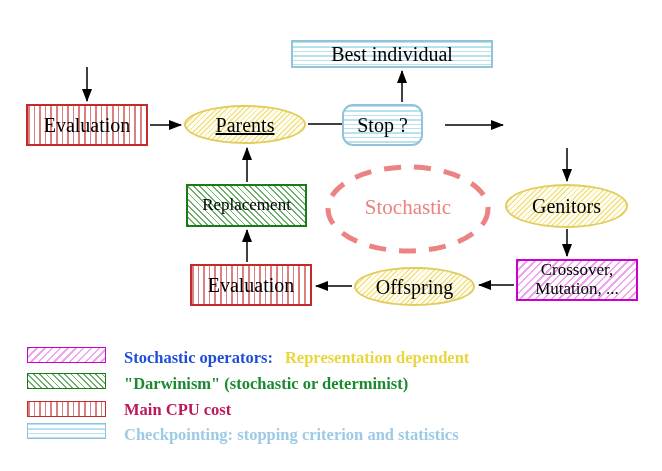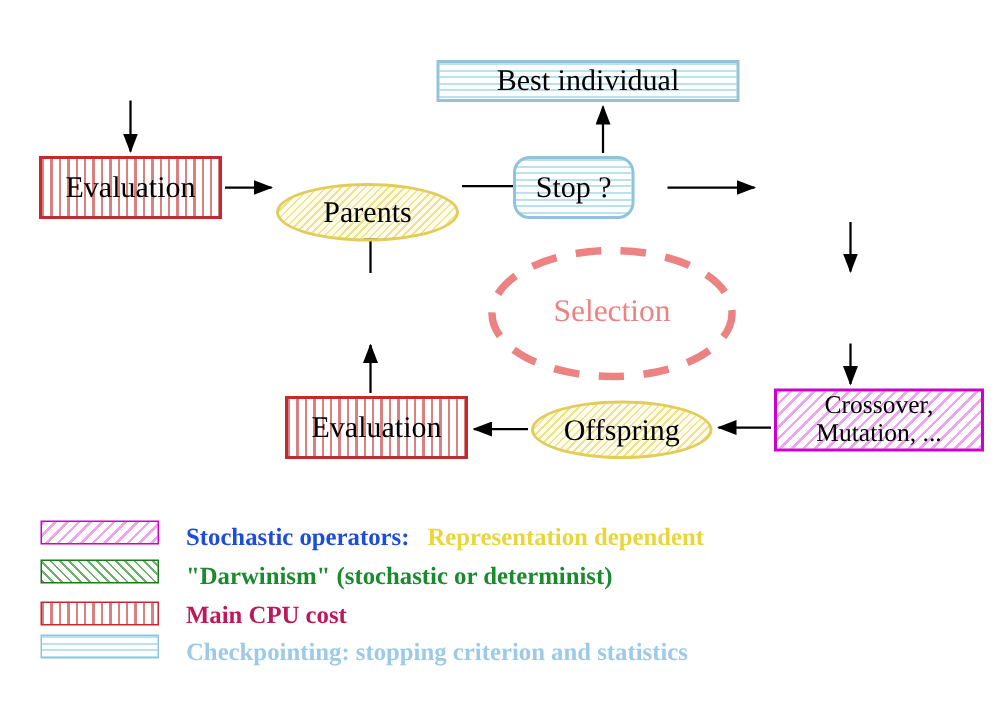--- a/index.html
+++ b/index.html
@@ -74,39 +74,41 @@
     <line x1="567" y1="229" x2="567" y2="256" stroke="#000" stroke-width="1.5" marker-end="url(#ah)"></line>
     <line x1="514" y1="285" x2="479" y2="285" stroke="#000" stroke-width="1.5" marker-end="url(#ah)"></line>
     <line x1="352" y1="286" x2="316" y2="286" stroke="#000" stroke-width="1.5" marker-end="url(#ah)"></line>
     <line x1="247" y1="262" x2="247" y2="230" stroke="#000" stroke-width="1.5" marker-end="url(#ah)"></line>
     <line x1="247" y1="182" x2="247" y2="148" stroke="#000" stroke-width="1.5" marker-end="url(#ah)"></line>
   </svg>
 
 
   <div class="box stripe-red" style="left:26px; top:104px; width:122px; height:42px;">Evaluation</div>
 
-  <div class="box ellipse-yellow" style="left:184px; top:122px; width:122px; height:39px;">Parents</div>
+  <div class="box ellipse-yellow" style="left:184px; top:105px; width:122px; height:39px;text-decoration:underline;">Parents</div>
 
   <div class="box stripe-cyan" style="left:291px; top:40px; width:202px; height:28px;">Best individual</div>
 
   <div class="box stripe-cyan rounded" style="left:342px; top:104px; width:81px; height:42px;">Stop ?</div>
 
 
+  <div class="box ellipse-yellow" style="left:505px; top:184px; width:123px; height:44px;">Genitors</div>
 
-  <div class="box hatch-magenta small-label" style="left:516px; top:259px; width:140px; height:42px; flex-direction:column;">
+  <div class="box hatch-magenta small-label" style="left:516px; top:259px; width:122px; height:42px; flex-direction:column;">
     <div>Crossover,</div>
     <div>Mutation, ...</div>
   </div>
 
   <div class="box ellipse-yellow" style="left:354px; top:267px; width:121px; height:39px;">Offspring</div>
 
   <div class="box stripe-red" style="left:190px; top:264px; width:122px; height:42px;">Evaluation</div>
 
+  <div class="box hatch-green small-label" style="left:186px; top:184px; width:121px; height:43px;">Replacement</div>
 
-  <div class="gen-label">Selection</div>
+  <div class="gen-label">Stochastic</div>
 
   <div>
     <div class="legend-swatch hatch-magenta" style="top:347px;"></div>
     <div class="legend-text" style="top:348px;">
       <span class="lg-magenta">Stochastic operators:</span><span class="lg-yellow">Representation dependent</span>
     </div>
 
     <div class="legend-swatch hatch-green" style="top:373px;"></div>
     <div class="legend-text lg-green" style="top:374px;">"Darwinism" (stochastic or determinist)</div>
 

